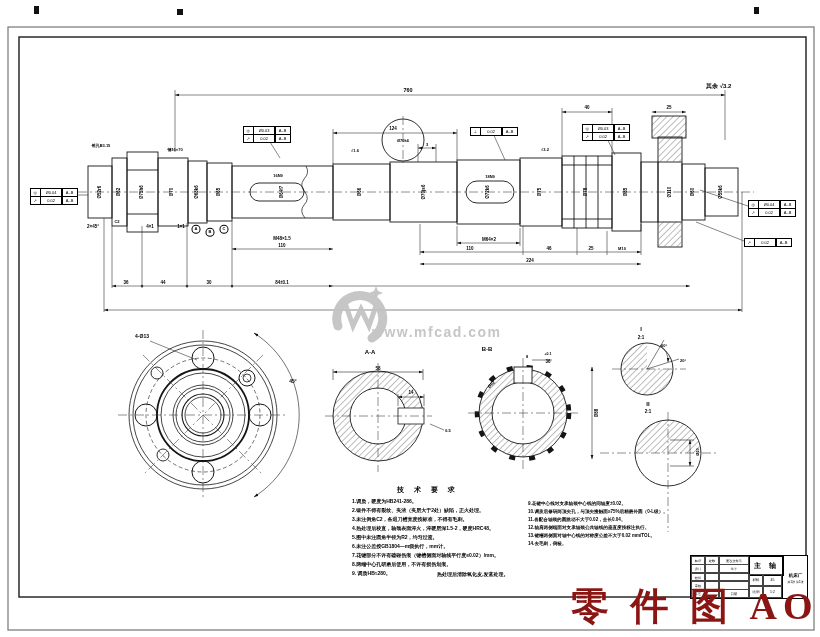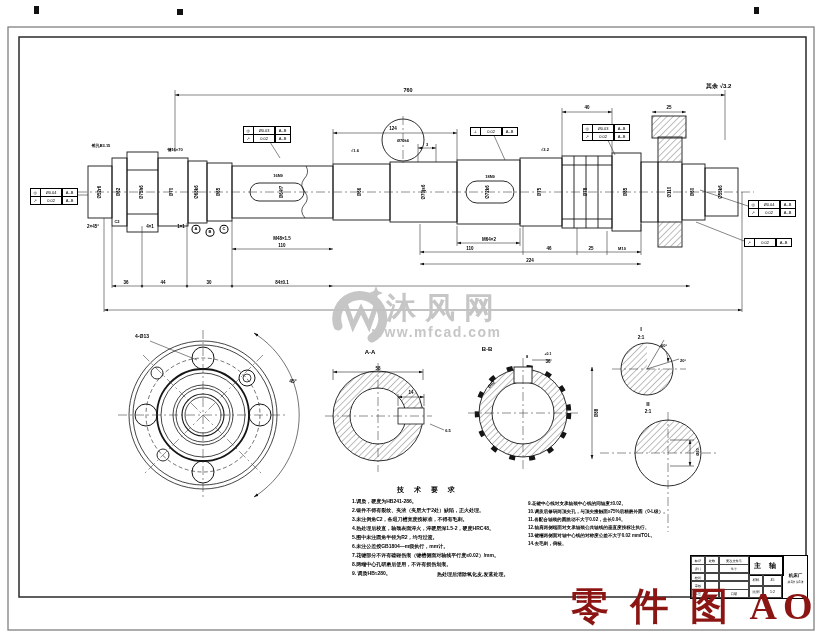--- a/index.html
+++ b/index.html
@@ -231,21 +231,20 @@
     <line x1="690" y1="440" x2="690" y2="466" stroke-width="0.55" marker-start="url(#ar)" marker-end="url(#ar)"></line>
   </g>
 </svg>
 
 <div class="watermark">
   <svg width="64" height="64" style="position:absolute;left:8px;top:4px">
     <path d="M12,46 a23,23 0 1 1 34,12" stroke="#c2c2c2" stroke-width="9" fill="none" stroke-linecap="round"></path>
     <path d="M18,20 l9,26 l8,-17 l8,17 l9,-26" stroke="#c2c2c2" stroke-width="5" fill="none"></path>
     <path d="M50,6 l2,5 l5,2 l-5,2 l-2,5 l-2,-5 l-5,-2 l5,-2 z" fill="#c2c2c2"></path>
   </svg>
-  <div class="wm-brand">沐风网</div>
   <div class="wm-url">www.mfcad.com</div>
 </div>
 
 <div id="labels">
     <span class="lbl" style="left: 100px; top: 192px; font-size: 4.5px; transform: translate(-50%, -50%) rotate(-90deg);">Ø52r6</span>
     <span class="lbl" style="left: 119px; top: 192px; font-size: 4.5px; transform: translate(-50%, -50%) rotate(-90deg);">Ø62</span>
     <span class="lbl" style="left: 142px; top: 192px; font-size: 4.5px; transform: translate(-50%, -50%) rotate(-90deg);">Ø75h6</span>
     <span class="lbl" style="left: 172px; top: 192px; font-size: 4.5px; transform: translate(-50%, -50%) rotate(-90deg);">Ø70</span>
     <span class="lbl" style="left: 197px; top: 192px; font-size: 4.5px; transform: translate(-50%, -50%) rotate(-90deg);">Ø68k6</span>
     <span class="lbl" style="left: 219px; top: 192px; font-size: 4.5px; transform: translate(-50%, -50%) rotate(-90deg);">Ø65</span>

